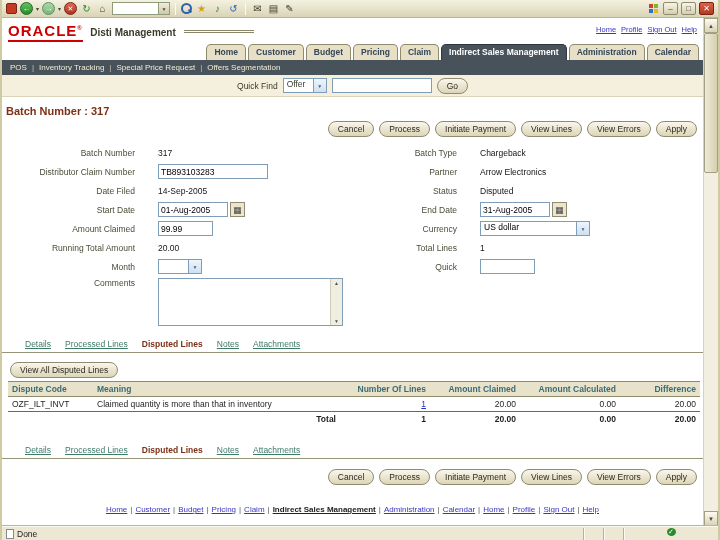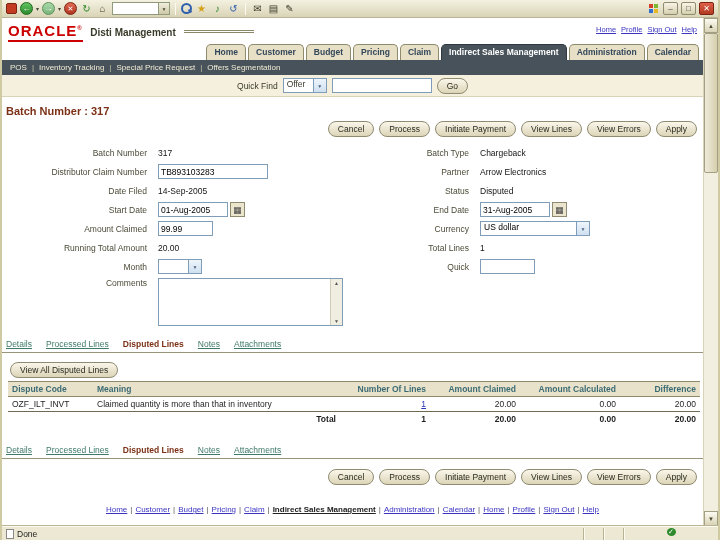--- a/index.html
+++ b/index.html
@@ -84,33 +84,33 @@
   .page-title { color:#7c3116; font-weight:bold; font-size:11px; margin:8px 4px 4px; }
   .actions { display:flex; justify-content:flex-end; gap:5px; padding:0 6px; margin:4px 0; }
   .btn { font-size:8.5px; padding:2px 9px; border:1px solid #8f8b70; border-radius:8px;
          background:linear-gradient(#faf6ea,#dcd5b8); color:#2a2a1f; cursor:pointer; font-family:inherit; white-space:nowrap; }
 
   .form-area { display:flex; padding:4px 6px 0; }
   .col-left { width:392px; flex:none; }
   .col-right { flex:1; }
   .frow { display:flex; align-items:center; margin-bottom:4px; min-height:15px; }
   .frow.top { align-items:flex-start; }
-  .flabel { width:150px; flex:none; text-align:right; font-size:8.5px; color:#4c4b38; padding-right:11px; }
+  .flabel { width:150px; flex:none; text-align:right; font-size:8.5px; color:#4c4b38; padding-right:23px; }
   .col-right .flabel { width:80px; }
   .fvalue { font-size:8.5px; font-weight:normal; color:#141414; }
   .fin { height:15px; border:1px solid #7f9db9; font-size:8.5px; padding:0 2px; font-family:inherit; }
   .w110 { width:110px; } .w70 { width:70px; } .w55 { width:55px; }
   .calbtn { width:15px; height:15px; margin-left:2px; border:1px solid #8f8b70; background:#ece5cd; font-size:9px;
             display:inline-flex; align-items:center; justify-content:center; color:#444; cursor:pointer; }
   .ta { width:185px; height:48px; border:1px solid #7f9db9; background:#fff; position:relative; }
   .ta textarea { width:170px; height:44px; border:none; outline:none; resize:none; font-family:inherit; font-size:8.5px; }
   .ta .sb { position:absolute; right:0; top:0; bottom:0; width:12px; background:#f0ede1; border-left:1px solid #d0ccb8;
             display:flex; flex-direction:column; justify-content:space-between; align-items:center; font-size:5px; color:#555; padding:1px 0; }
 
-  .subtabs { display:flex; gap:14px; padding:5px 4px 3px; border-bottom:1px solid #98947a; margin-top:4px; font-size:8.5px; }
+  .subtabs { display:flex; gap:14px; padding:5px 23px 3px; border-bottom:1px solid #98947a; margin-top:4px; font-size:8.5px; }
   .subtab { color:#3e7a68; text-decoration:underline; cursor:pointer; white-space:nowrap; }
   .subtab.sel { color:#7c3116; font-weight:bold; text-decoration:none; }
 
   .viewall-row { margin:6px 0 3px 8px; }
 
   .dtable { width:692px; margin:2px 6px; border-collapse:collapse; font-size:8.5px; table-layout:fixed; }
   .dtable th { background:#e9e2cb; color:#3b6b74; text-align:left; font-weight:bold; padding:2px 4px;
                border-top:1px solid #8e8a6c; border-bottom:1px solid #8e8a6c; overflow:hidden; white-space:nowrap; }
   .dtable td { padding:2px 4px; color:#1e1e1e; overflow:hidden; white-space:nowrap; }
   .dtable .num { text-align:right; }

